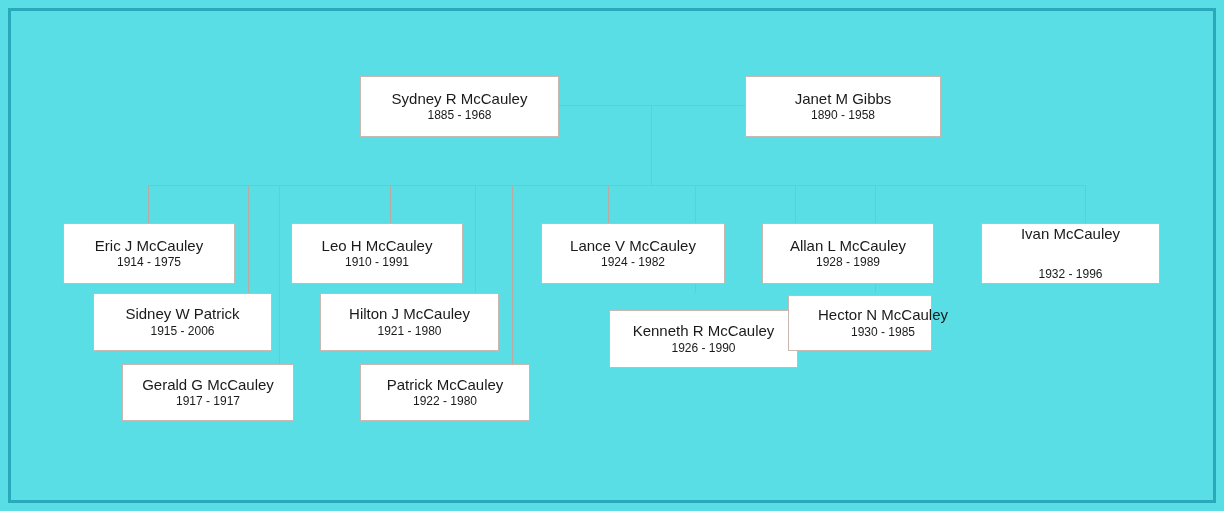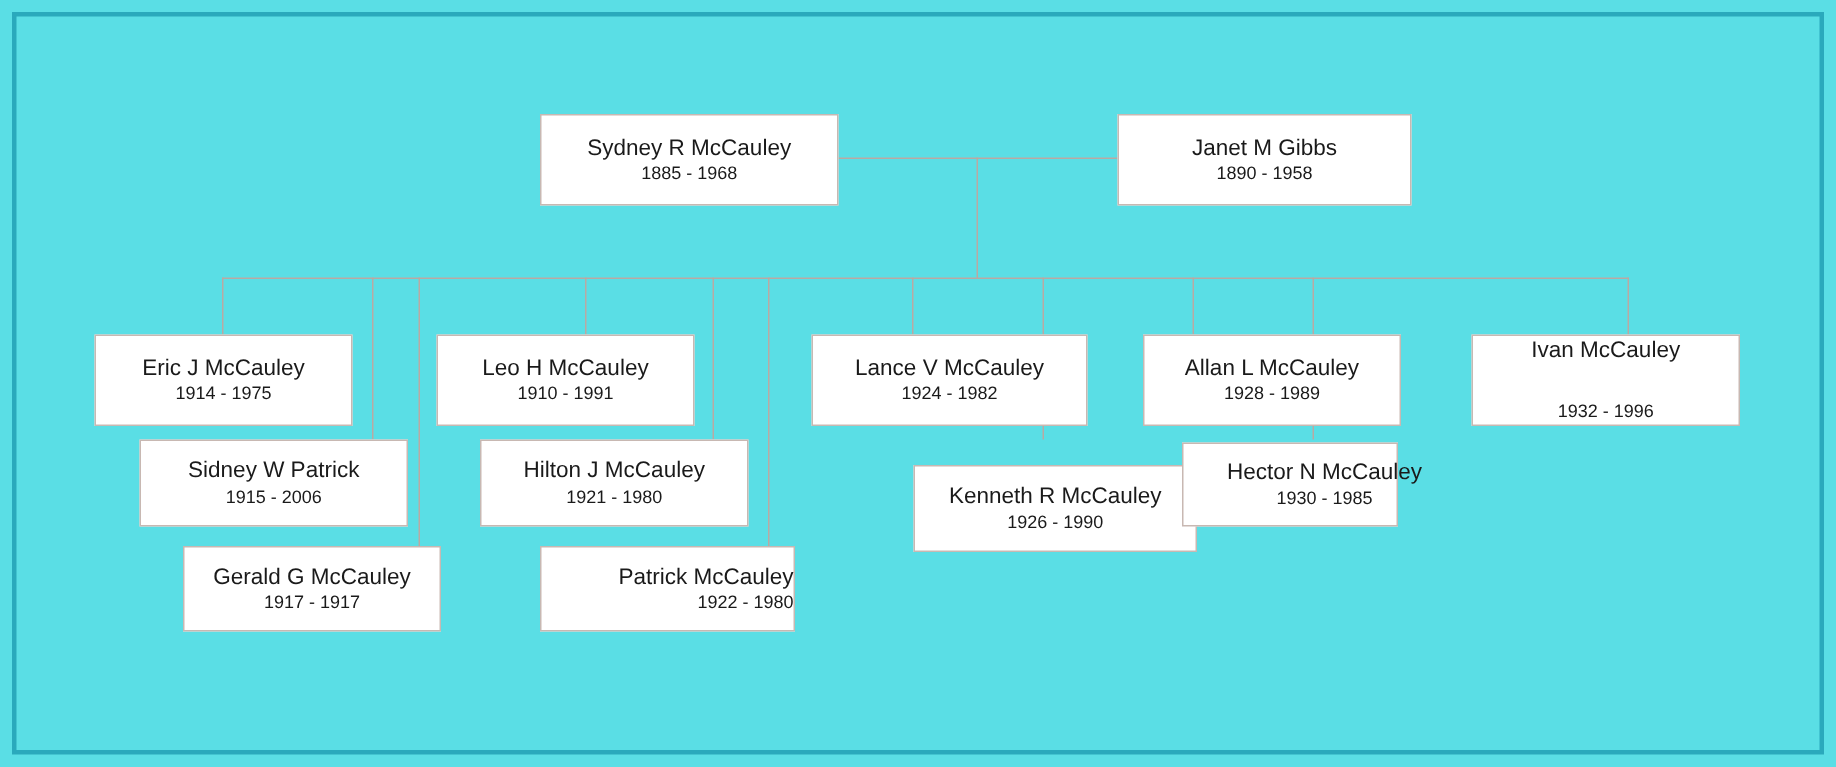--- a/index.html
+++ b/index.html
@@ -142,18 +142,18 @@
   <div class="node" style="left:788px; top:295px; width:144px; height:56px;padding-left:46px;">
     <div class="node-name">Hector N McCauley</div>
     <div class="node-dates">1930 - 1985</div>
   </div>
 
   <div class="node" style="left:122px; top:364px; width:172px; height:57px;">
     <div class="node-name">Gerald G McCauley</div>
     <div class="node-dates">1917 - 1917</div>
   </div>
 
-  <div class="node" style="left:360px; top:364px; width:170px; height:57px;align-items:flex-end;">
+  <div class="node" style="left:360px; top:364px; width:170px; height:57px;">
     <div class="node-name">Patrick McCauley</div>
     <div class="node-dates">1922 - 1980</div>
   </div>
 
 </div>
 
 </body></html>

